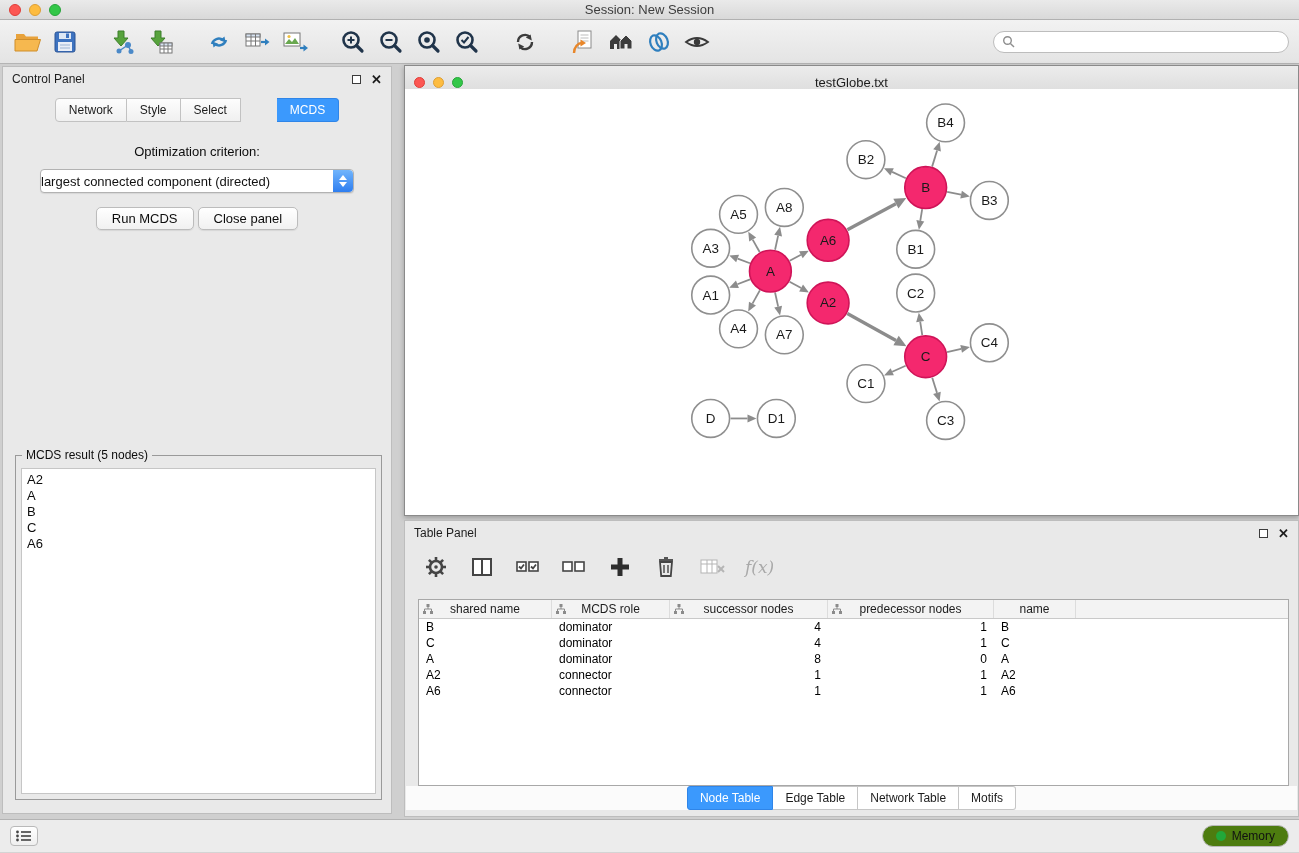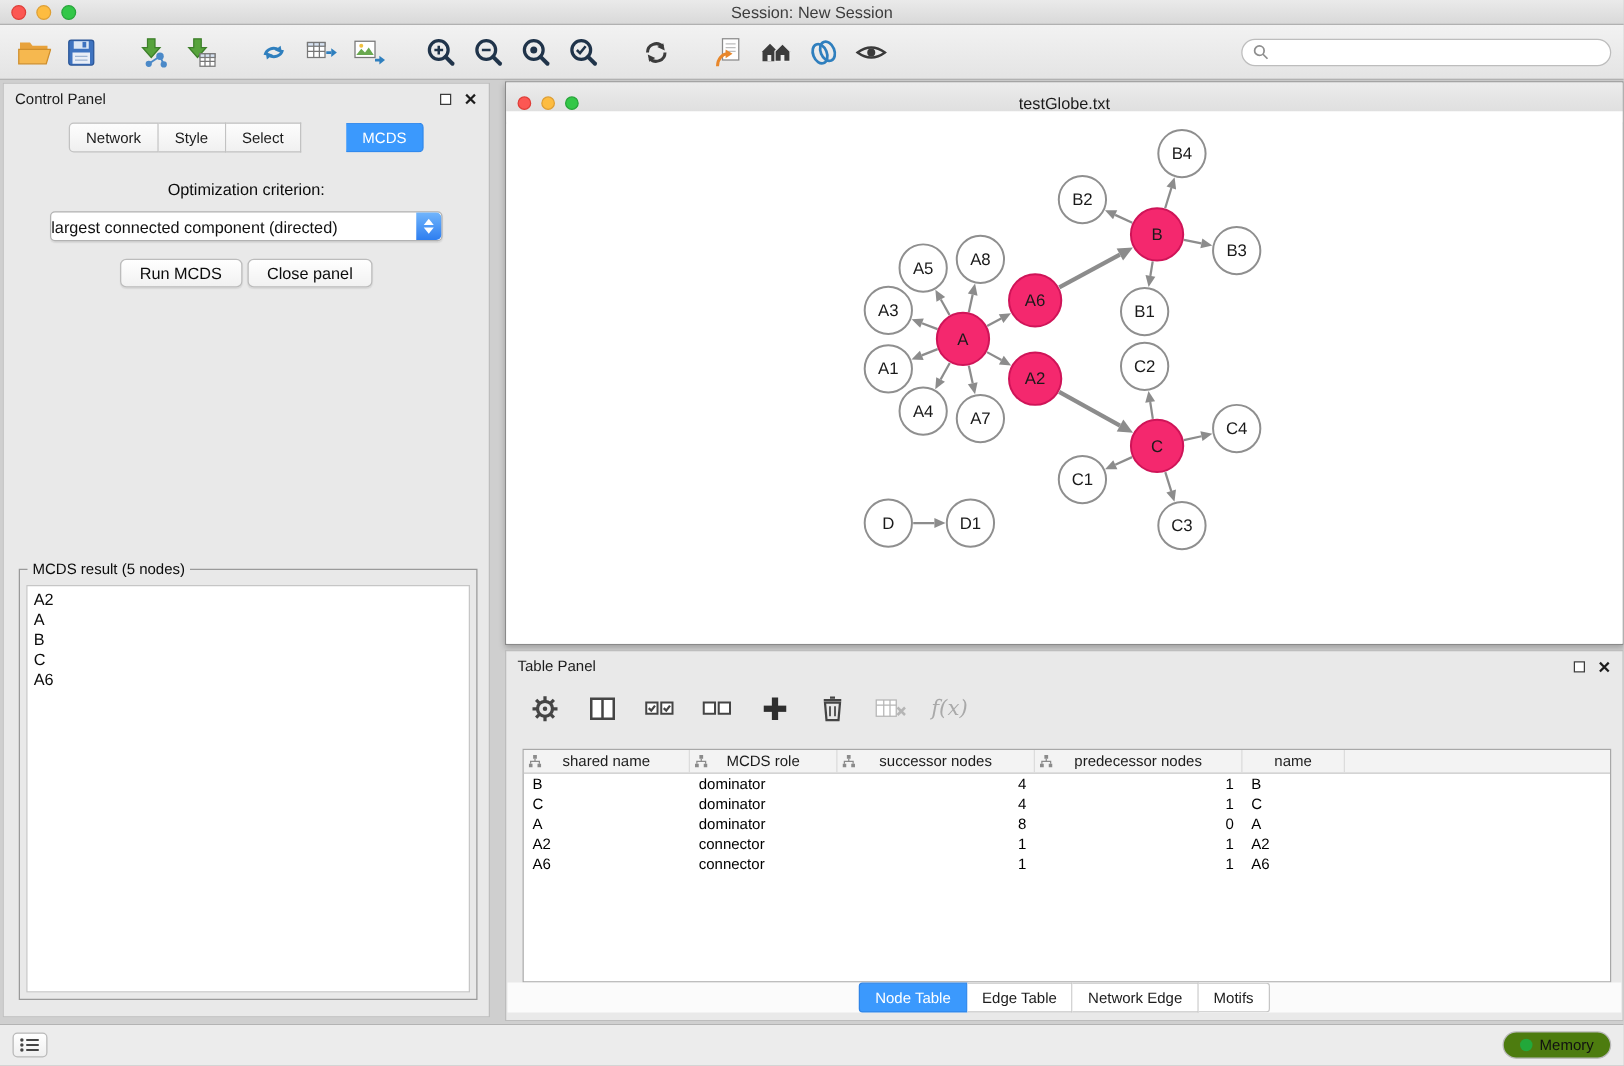--- a/index.html
+++ b/index.html
@@ -538,21 +538,21 @@
           <div class="td c1">connector</div>
           <div class="td c2 num">1</div>
           <div class="td c3 num">1</div>
           <div class="td c4">A6</div>
         </div>
       </div>
 
       <div class="tp-tabs-bar">
         <span class="tp-tab active">Node Table</span>
         <span class="tp-tab">Edge Table</span>
-        <span class="tp-tab">Network Edge</span>
+        <span class="tp-tab">Network Table</span>
         <span class="tp-tab">Motifs</span>
       </div>
     </div>
   </div>
 
   <div class="statusbar">
     <button class="status-left-btn">
       <svg width="16" height="12" viewBox="0 0 16 12">
           <g stroke="#444" stroke-width="1.6">
             <line x1="5" y1="2" x2="15" y2="2"></line>

